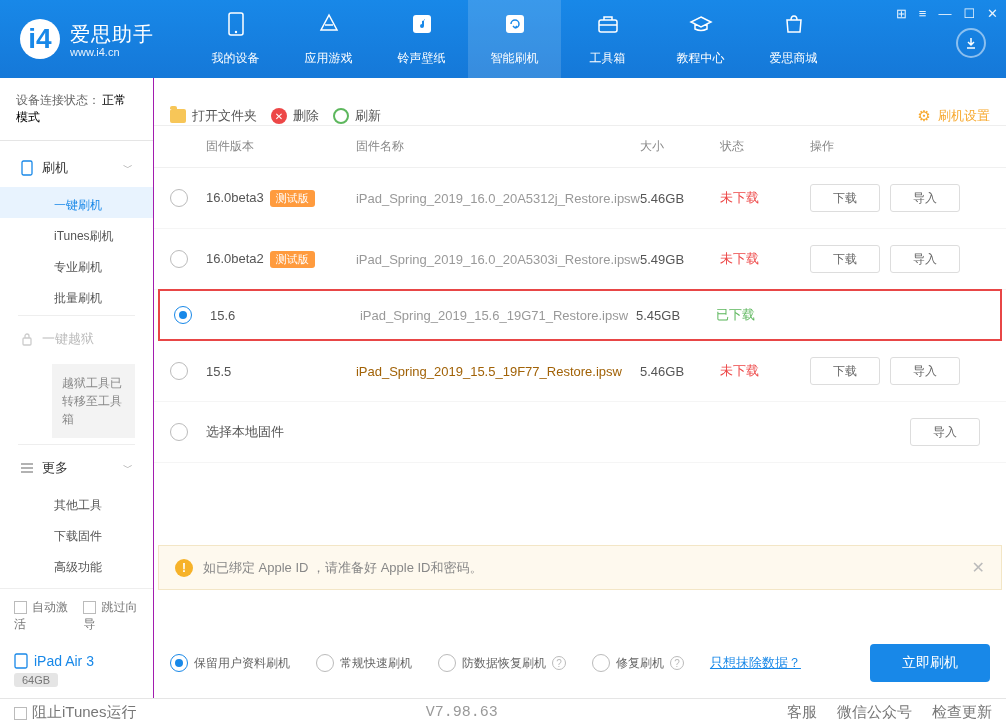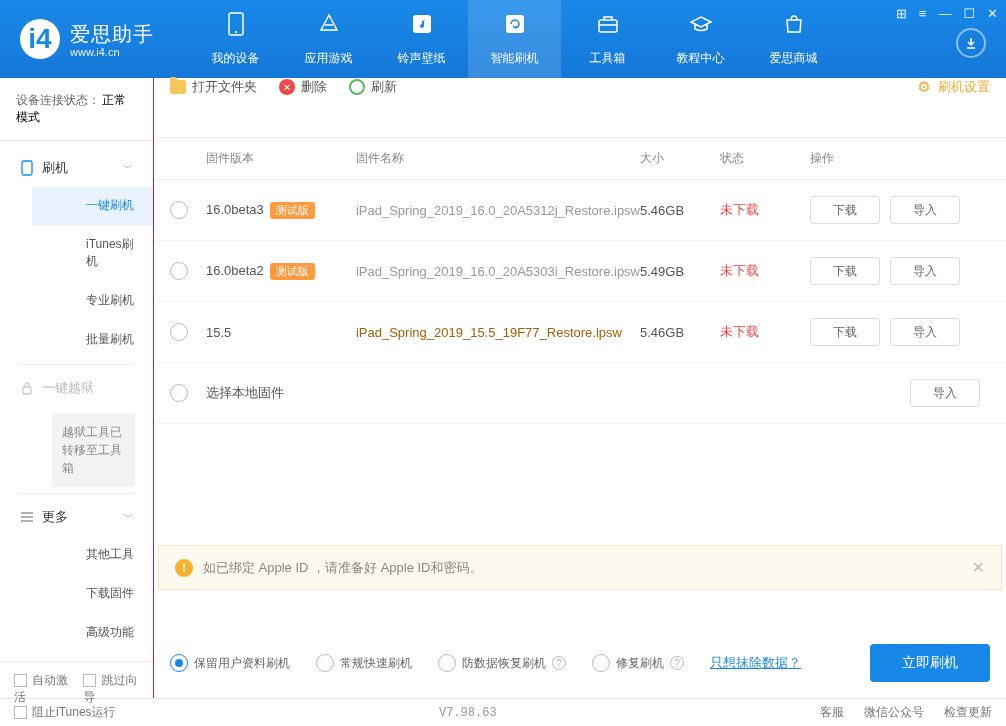--- a/index.html
+++ b/index.html
@@ -22,36 +22,36 @@
 .download-circle { position: absolute; right: 20px; top: 28px; width: 30px; height: 30px; border: 2px solid rgba(255,255,255,0.5); border-radius: 50%; display: flex; align-items: center; justify-content: center; }
 
 
 .body { display: flex; height: 620px; }
 .sidebar { width: 190px; border-right: 1px solid #a21caf; display: flex; flex-direction: column; }
 .conn-status { padding: 14px 16px; border-bottom: 1px solid #e5e5e5; font-size: 12px; color: #666; }
 .conn-status .mode { color: #000; font-weight: 500; margin-left: 2px; }
 .side-section { padding: 8px 0; }
 .side-header { padding: 10px 20px; display: flex; align-items: center; gap: 8px; color: #333; cursor: pointer; }
 .side-header .exp { margin-left: auto; color: #999; font-size: 10px; }
-.side-item { padding: 10px 18px 12px 54px; color: #555; cursor: pointer; font-size: 12px; margin-left: 32px; }
+.side-item { padding: 10px 18px 4px 54px; color: #555; cursor: pointer; font-size: 12px; }
 .side-item.active { background: #e8f3fe; color: #1888e8; }
 .side-note { margin: 6px 18px 6px 52px; background: #f3f3f3; padding: 10px 10px; color: #888; font-size: 12px; line-height: 1.5; }
 .divider { height: 1px; background: #eee; margin: 4px 18px; }
 .icon-sm { width: 14px; height: 14px; display: inline-flex; align-items: center; justify-content: center; }
 
 
 .sidebar-bottom { margin-top: auto; border-top: 1px solid #eee; }
 .auto-row { padding: 10px 14px; display: flex; gap: 14px; align-items: center; font-size: 12px; color: #777; }
 .device-info { padding: 10px 14px 14px; }
 .device-name { color: #1888e8; font-size: 14px; font-weight: 500; display: flex; align-items: center; gap: 6px; }
 .storage-badge { display: inline-block; background: #e5e5e5; color: #777; padding: 1px 8px; border-radius: 3px; font-size: 11px; margin-top: 4px; }
 
 
 .main { flex: 1; display: flex; flex-direction: column; }
-.toolbar { height: 60px; display: flex; align-items: flex-start; padding: 0 16px; gap: 22px; border-bottom: 1px solid #eee; }
+.toolbar { height: 48px; display: flex; align-items: flex-end; padding: 0 16px; gap: 14px; border-bottom: 1px solid #eee; }
 .tool-btn { display: flex; align-items: center; gap: 6px; color: #555; cursor: pointer; font-size: 13px; }
 .tool-btn.settings { margin-left: auto; color: #f7a92f; }
 .folder-icon { width: 16px; height: 14px; background: #f7c658; border-radius: 2px; position: relative; }
 .folder-icon::before { content: ''; position: absolute; top: -3px; left: 0; width: 7px; height: 3px; background: #f7c658; border-radius: 2px 2px 0 0; }
 .x-circle { width: 16px; height: 16px; border-radius: 50%; background: #ed4747; color: #fff; display: flex; align-items: center; justify-content: center; font-size: 10px; }
 .refresh-circle { width: 16px; height: 16px; border-radius: 50%; border: 2px solid #5db75d; position: relative; }
 .gear-icon { width:16px; height:16px; display:flex; align-items:center; justify-content:center; color:#f7a92f; font-size:15px; }
 
 
 .table-head { display: flex; padding: 12px 16px; color: #888; font-size: 12px; border-bottom: 1px solid #f0f0f0; }
@@ -76,21 +76,21 @@
 .info-bar { background: #fef9ee; border: 1px solid #f3e6c6; padding: 12px 16px; display: flex; align-items: center; gap: 10px; color: #888; margin: 0 4px; }
 .info-icon { width: 18px; height: 18px; border-radius: 50%; background: #f6b229; color: #fff; display: flex; align-items: center; justify-content: center; font-size: 12px; font-weight: bold; }
 .info-close { margin-left: auto; color: #bbb; cursor: pointer; font-size: 16px; }
 .options-bar { padding: 16px 16px; display: flex; align-items: center; gap: 26px; margin-top: 38px; }
 .opt { display: flex; align-items: center; gap: 6px; color: #666; font-size: 12px; cursor: pointer; }
 .q-circle { width: 14px; height: 14px; border-radius: 50%; border: 1px solid #bbb; display: flex; align-items: center; justify-content: center; font-size: 10px; color: #bbb; }
 .link-text { color: #1888e8; text-decoration: underline; cursor: pointer; }
 .flash-btn { margin-left: auto; width: 120px; height: 38px; background: #1888e8; color: #fff; border: none; border-radius: 4px; font-size: 14px; cursor: pointer; }
 
 
-.footer { height: 28px; border-top: 1px solid #e5e5e5; display: flex; align-items: center; padding: 0 14px; font-size: 12px; color: #777; gap: 22px; }
+.footer { height: 28px; border-top: 1px solid #e5e5e5; display: flex; align-items: center; padding: 0 14px; font-size: 15px; color: #777; gap: 22px; }
 .footer .ver { margin-left: auto; margin-right: auto; color:#999;font-family:Liberation Mono, monospace; }
 .footer .right-links { display: flex; gap: 20px; }
 .checkbox { width: 13px; height: 13px; border: 1px solid #bbb; display: inline-block; vertical-align: middle; margin-right: 5px; }
 
 svg { display: block; }
 </style>
 </head>
 <body>
 
 <div class="header">
@@ -287,20 +287,30 @@
         <div class="firmware-row">
     <div class="col-radio">
             <div class="radio "></div>
           </div>
     <div class="col-ver">16.0beta2<span class="beta-tag">测试版</span></div>
     <div class="col-name" style="color:#999">iPad_Spring_2019_16.0_20A5303i_Restore.ipsw</div>
     <div class="col-size">5.49GB</div>
     <div class="col-status status-not">未下载</div>
     <div class="col-ops"><button class="op-btn">下载</button><button class="op-btn">导入</button></div>
         </div>
+        <div class="firmware-row highlight">
+    <div class="col-radio">
+            <div class="radio checked"></div>
+          </div>
+    <div class="col-ver">15.6</div>
+    <div class="col-name" style="color:#999">iPad_Spring_2019_15.6_19G71_Restore.ipsw</div>
+    <div class="col-size">5.45GB</div>
+    <div class="col-status status-done">已下载</div>
+    <div class="col-ops"></div>
+        </div>
         <div class="firmware-row">
     <div class="col-radio">
             <div class="radio "></div>
           </div>
     <div class="col-ver">15.5</div>
     <div class="col-name" style="color:#a16207">iPad_Spring_2019_15.5_19F77_Restore.ipsw</div>
     <div class="col-size">5.46GB</div>
     <div class="col-status status-not">未下载</div>
     <div class="col-ops"><button class="op-btn">下载</button><button class="op-btn">导入</button></div>
         </div>

